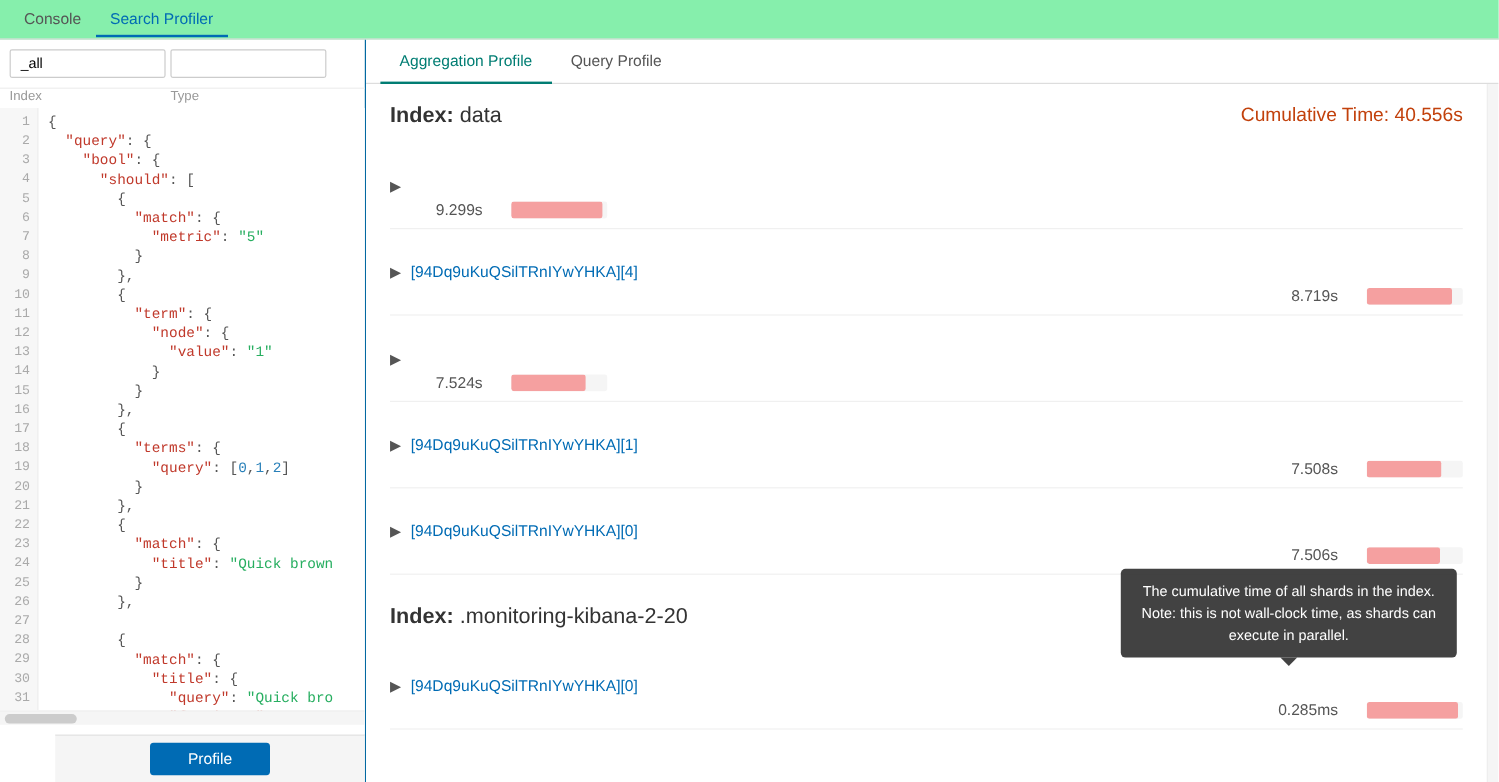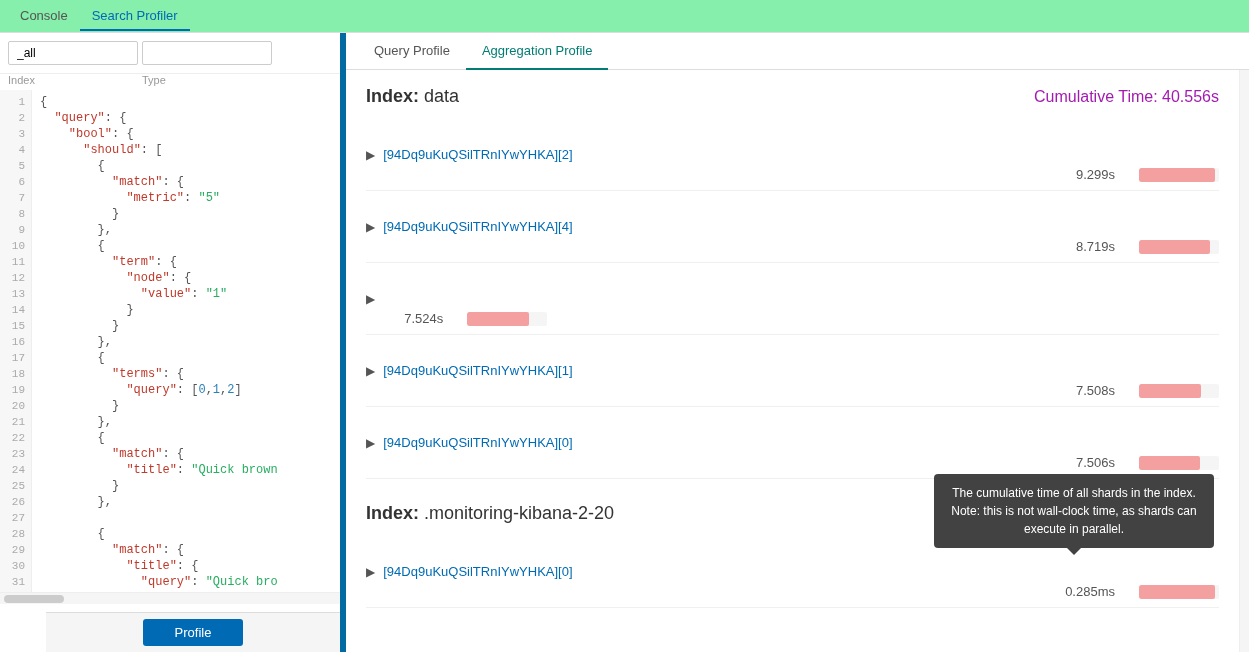--- a/index.html
+++ b/index.html
@@ -31,25 +31,25 @@
 
     
     .main-layout {
       display: flex;
       flex: 1;
       overflow: hidden;
     }
 
     
     .left-panel {
-      width: 346px;
+      width: 305px;
       flex-shrink: 0;
       display: flex;
       flex-direction: column;
-      border-right: 6px solid #0369a1;
+      border-right: 1px solid #0369a1;
     }
     .left-inputs {
       display: flex;
       padding: 8px;
       gap: 4px;
       border-bottom: 1px solid #eee;
     }
     .left-inputs input {
       border: 1px solid #ccc;
       padding: 4px 8px;
@@ -187,21 +187,21 @@
     }
     .index-title {
       font-size: 18px;
       font-weight: 600;
       color: #333;
     }
     .index-title span.index-label { font-weight: 600; }
     .index-title span.index-name { font-weight: 400; }
     .cumulative-time {
       font-size: 16px;
-      color: #a21caf;
+      color: #c2410c;
     }
 
     
     .shard-row {
       display: flex;
       align-items: center;
       padding: 8px 0;
       border-bottom: 1px solid #f0f0f0;
       cursor: pointer;
     }
@@ -370,43 +370,42 @@
     </div>
 
     <div class="profile-btn-container">
       <button class="profile-btn">Profile</button>
     </div>
   </div>
 
   <div class="right-panel">
 
     <div class="tabs-bar">
+      <div class="tab-item active">Aggregation Profile</div>
       <div class="tab-item">Query Profile</div>
-      <div class="tab-item active">Aggregation Profile</div>
     </div>
 
     <div class="results-scroll-container">
 
       <div class="results-area">
 
         <div class="index-section">
           <div class="index-header">
             <div class="index-title">
               <span class="index-label">Index:</span>
               <span class="index-name">data</span>
             </div>
             <div class="cumulative-time">
               <span>Cumulative Time:</span>
               <span>40.556s</span>
             </div>
           </div>
 
           <div class="shard-row">
             <span class="shard-chevron">▶</span>
-            <span class="shard-name">[94Dq9uKuQSilTRnIYwYHKA][2]</span>
             <div class="shard-time-container">
               <span class="shard-time-label">9.299s</span>
               <div class="shard-bar-bg">
                 <div class="shard-bar-fill" style="width:95%"></div>
               </div>
             </div>
           </div>
 
           <div class="shard-row">
             <span class="shard-chevron">▶</span>

